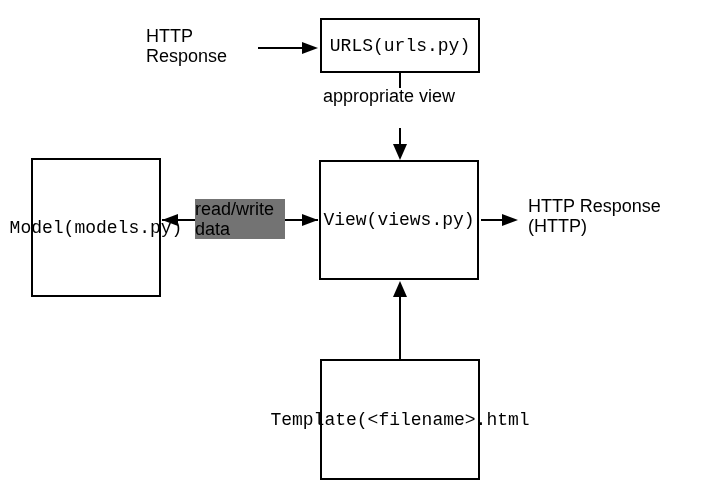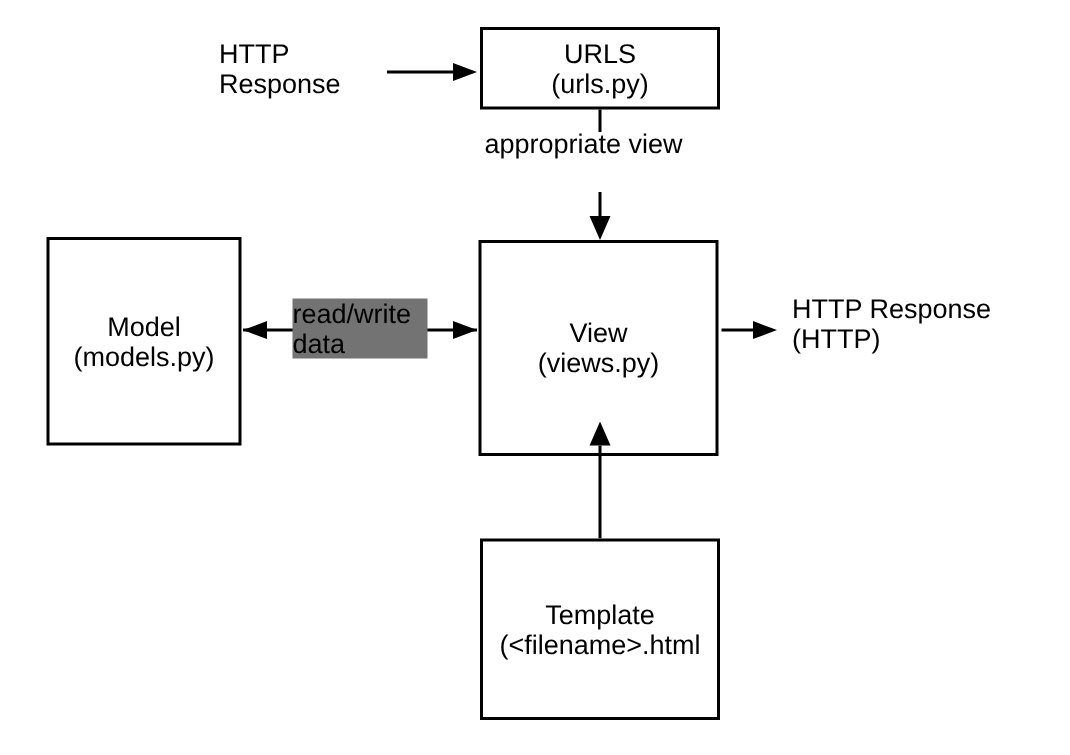--- a/index.html
+++ b/index.html
@@ -15,25 +15,26 @@
     font-family: "Liberation Sans", sans-serif;
     color: #000000;
     overflow: hidden;
   }
   .node {
     position: absolute;
     box-sizing: border-box;
     border: 2px solid #000000;
     background: #ffffff;
     display: flex;
-    flex-direction: column;
+    flex-direction: row;
     align-items: center;
     justify-content: center;
     font-size: 18px;
     line-height: 20px;
+    font-family: Liberation Mono, monospace;
   }
   .label {
     position: absolute;
     font-size: 18px;
     line-height: 20px;
     white-space: nowrap;
   }
   .label.center { text-align: left; }
   .label.left { text-align: left; }
   .label.bg { background: #737373; }
@@ -63,21 +64,21 @@
   }
   .ah.up {
     border-left: 7px solid transparent;
     border-right: 7px solid transparent;
     border-bottom: 16px solid #000000;
   }
 
   
   #urls-box     { left: 320px; top: 18px;  width: 160px; height: 55px;  }
   #model-box    { left: 31px;  top: 158px; width: 130px; height: 139px; }
-  #view-box     { left: 319px; top: 160px; width: 160px; height: 144px; }
+  #view-box     { left: 319px; top: 160px; width: 160px; height: 120px; }
   #template-box { left: 320px; top: 359px; width: 160px; height: 121px; }
 
   
   #http-request-label  { left: 146px; top: 26px;  width: 90px;  }
   #forward-label       { left: 323px; top: 86px;  width: 170px; }
   #read-write-label    { left: 195px; top: 199px; width: 90px;  }
   #http-response-label { left: 528px; top: 196px; width: 166px; }
 
   
   #req-line { left: 258px; top: 47px; width: 46px; height: 2px; }

